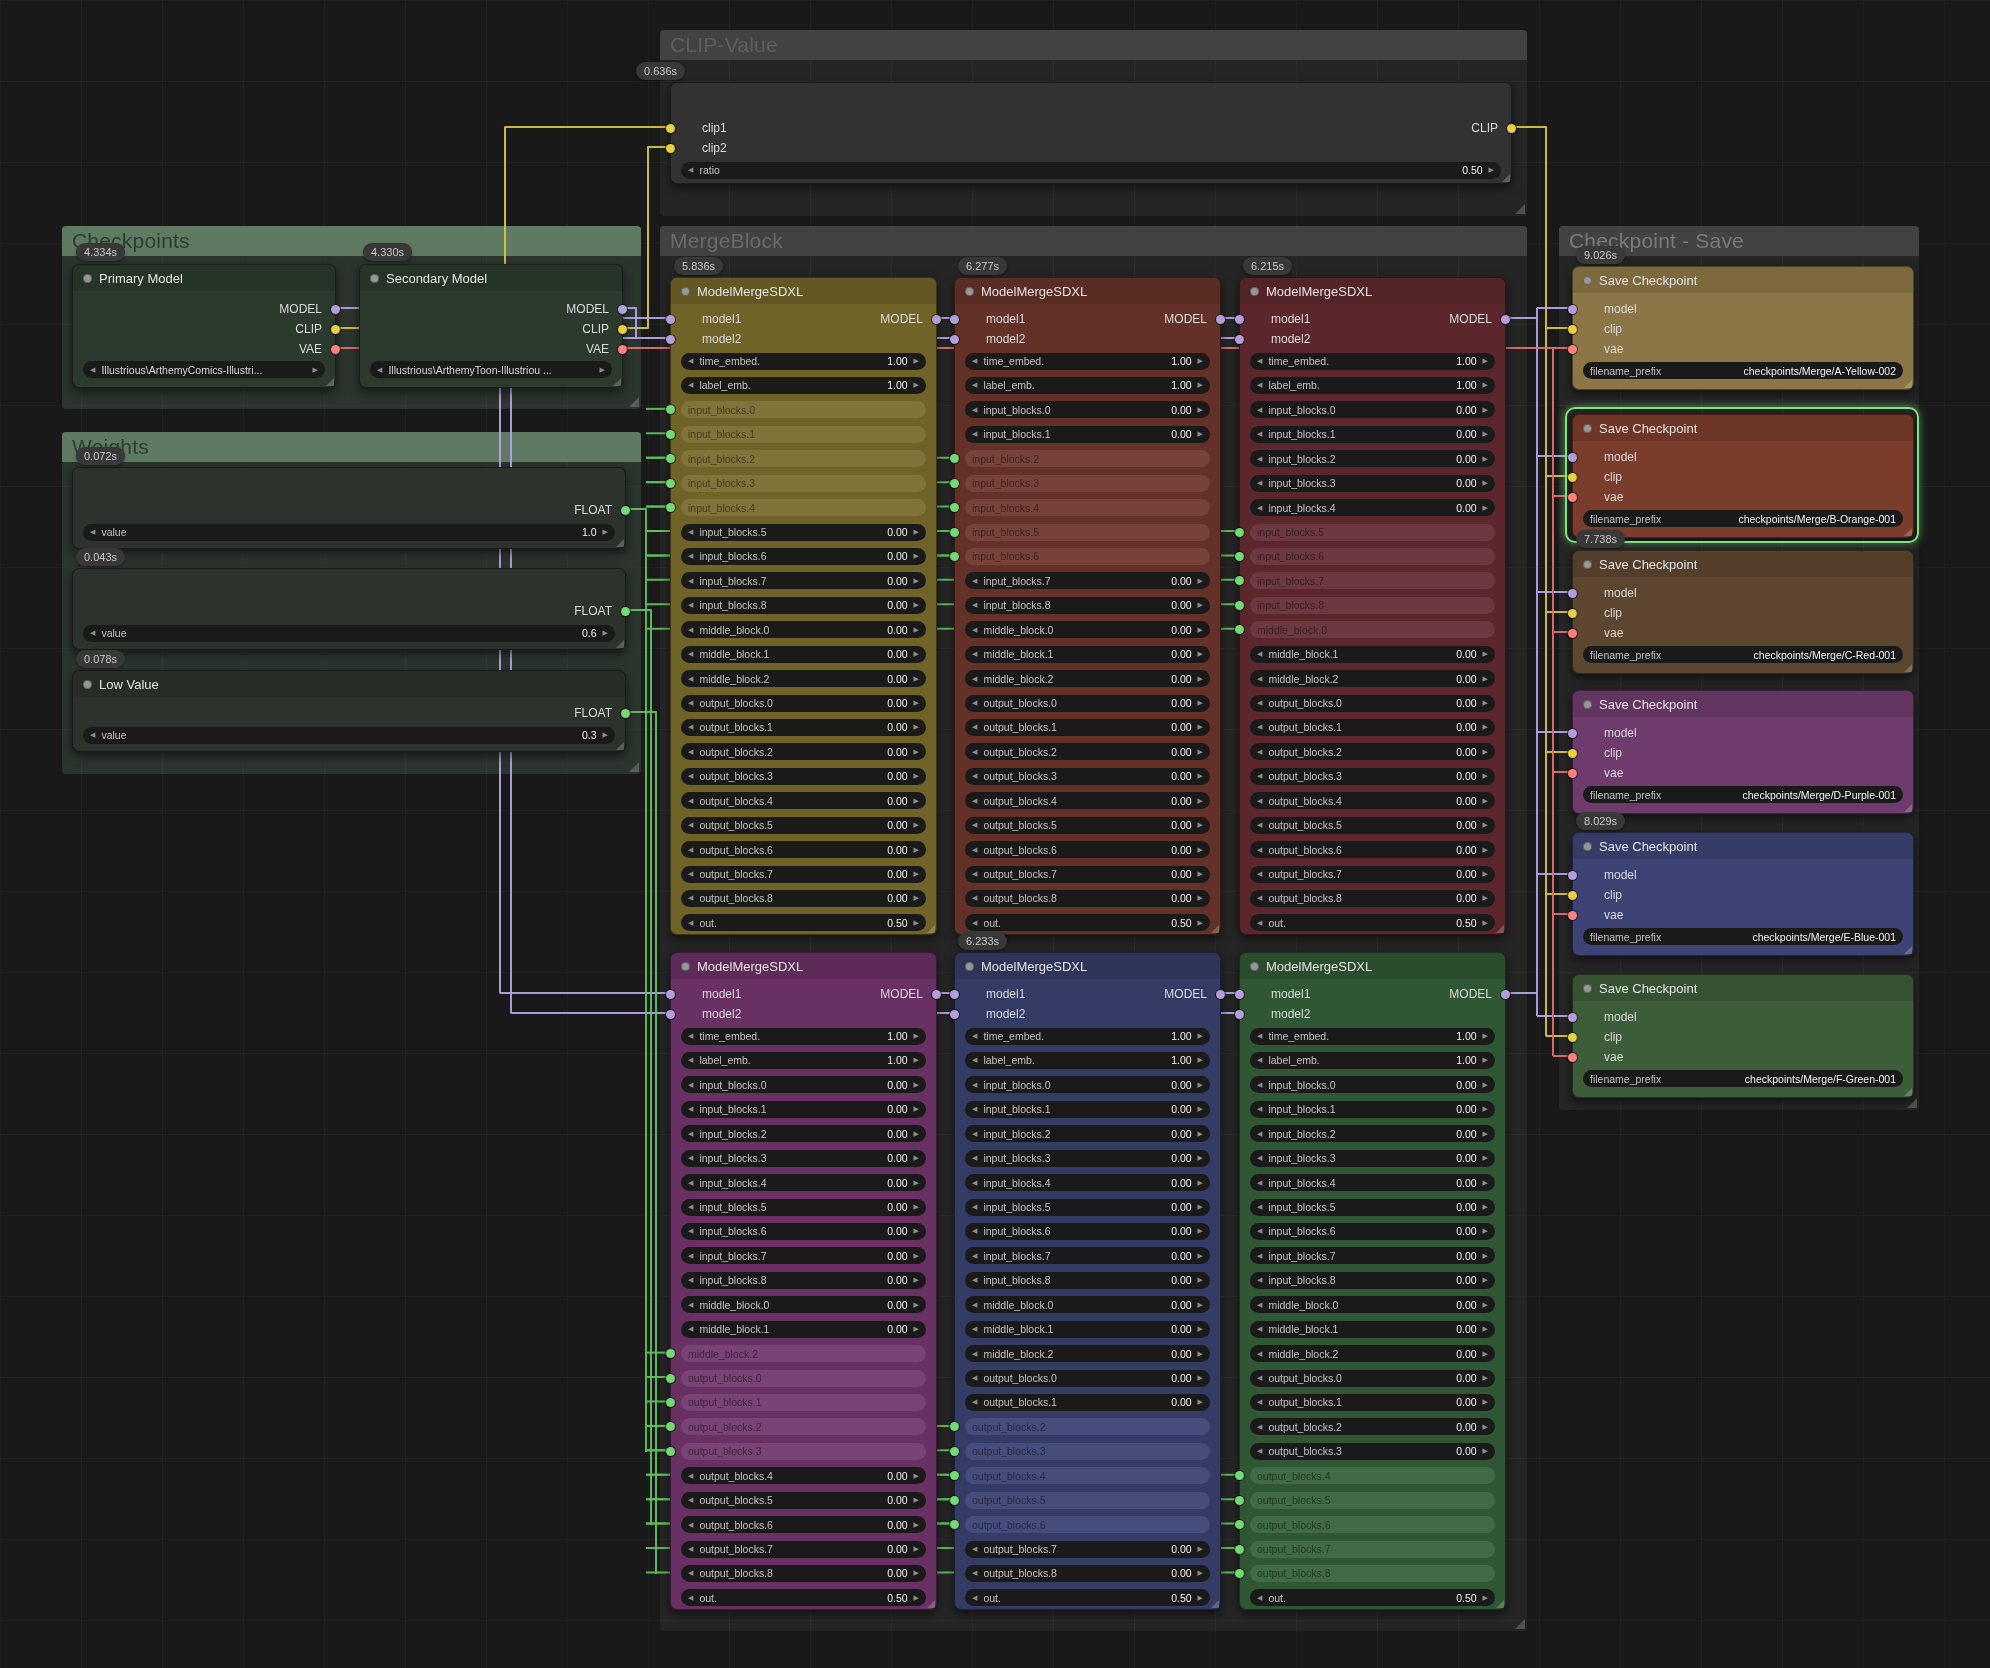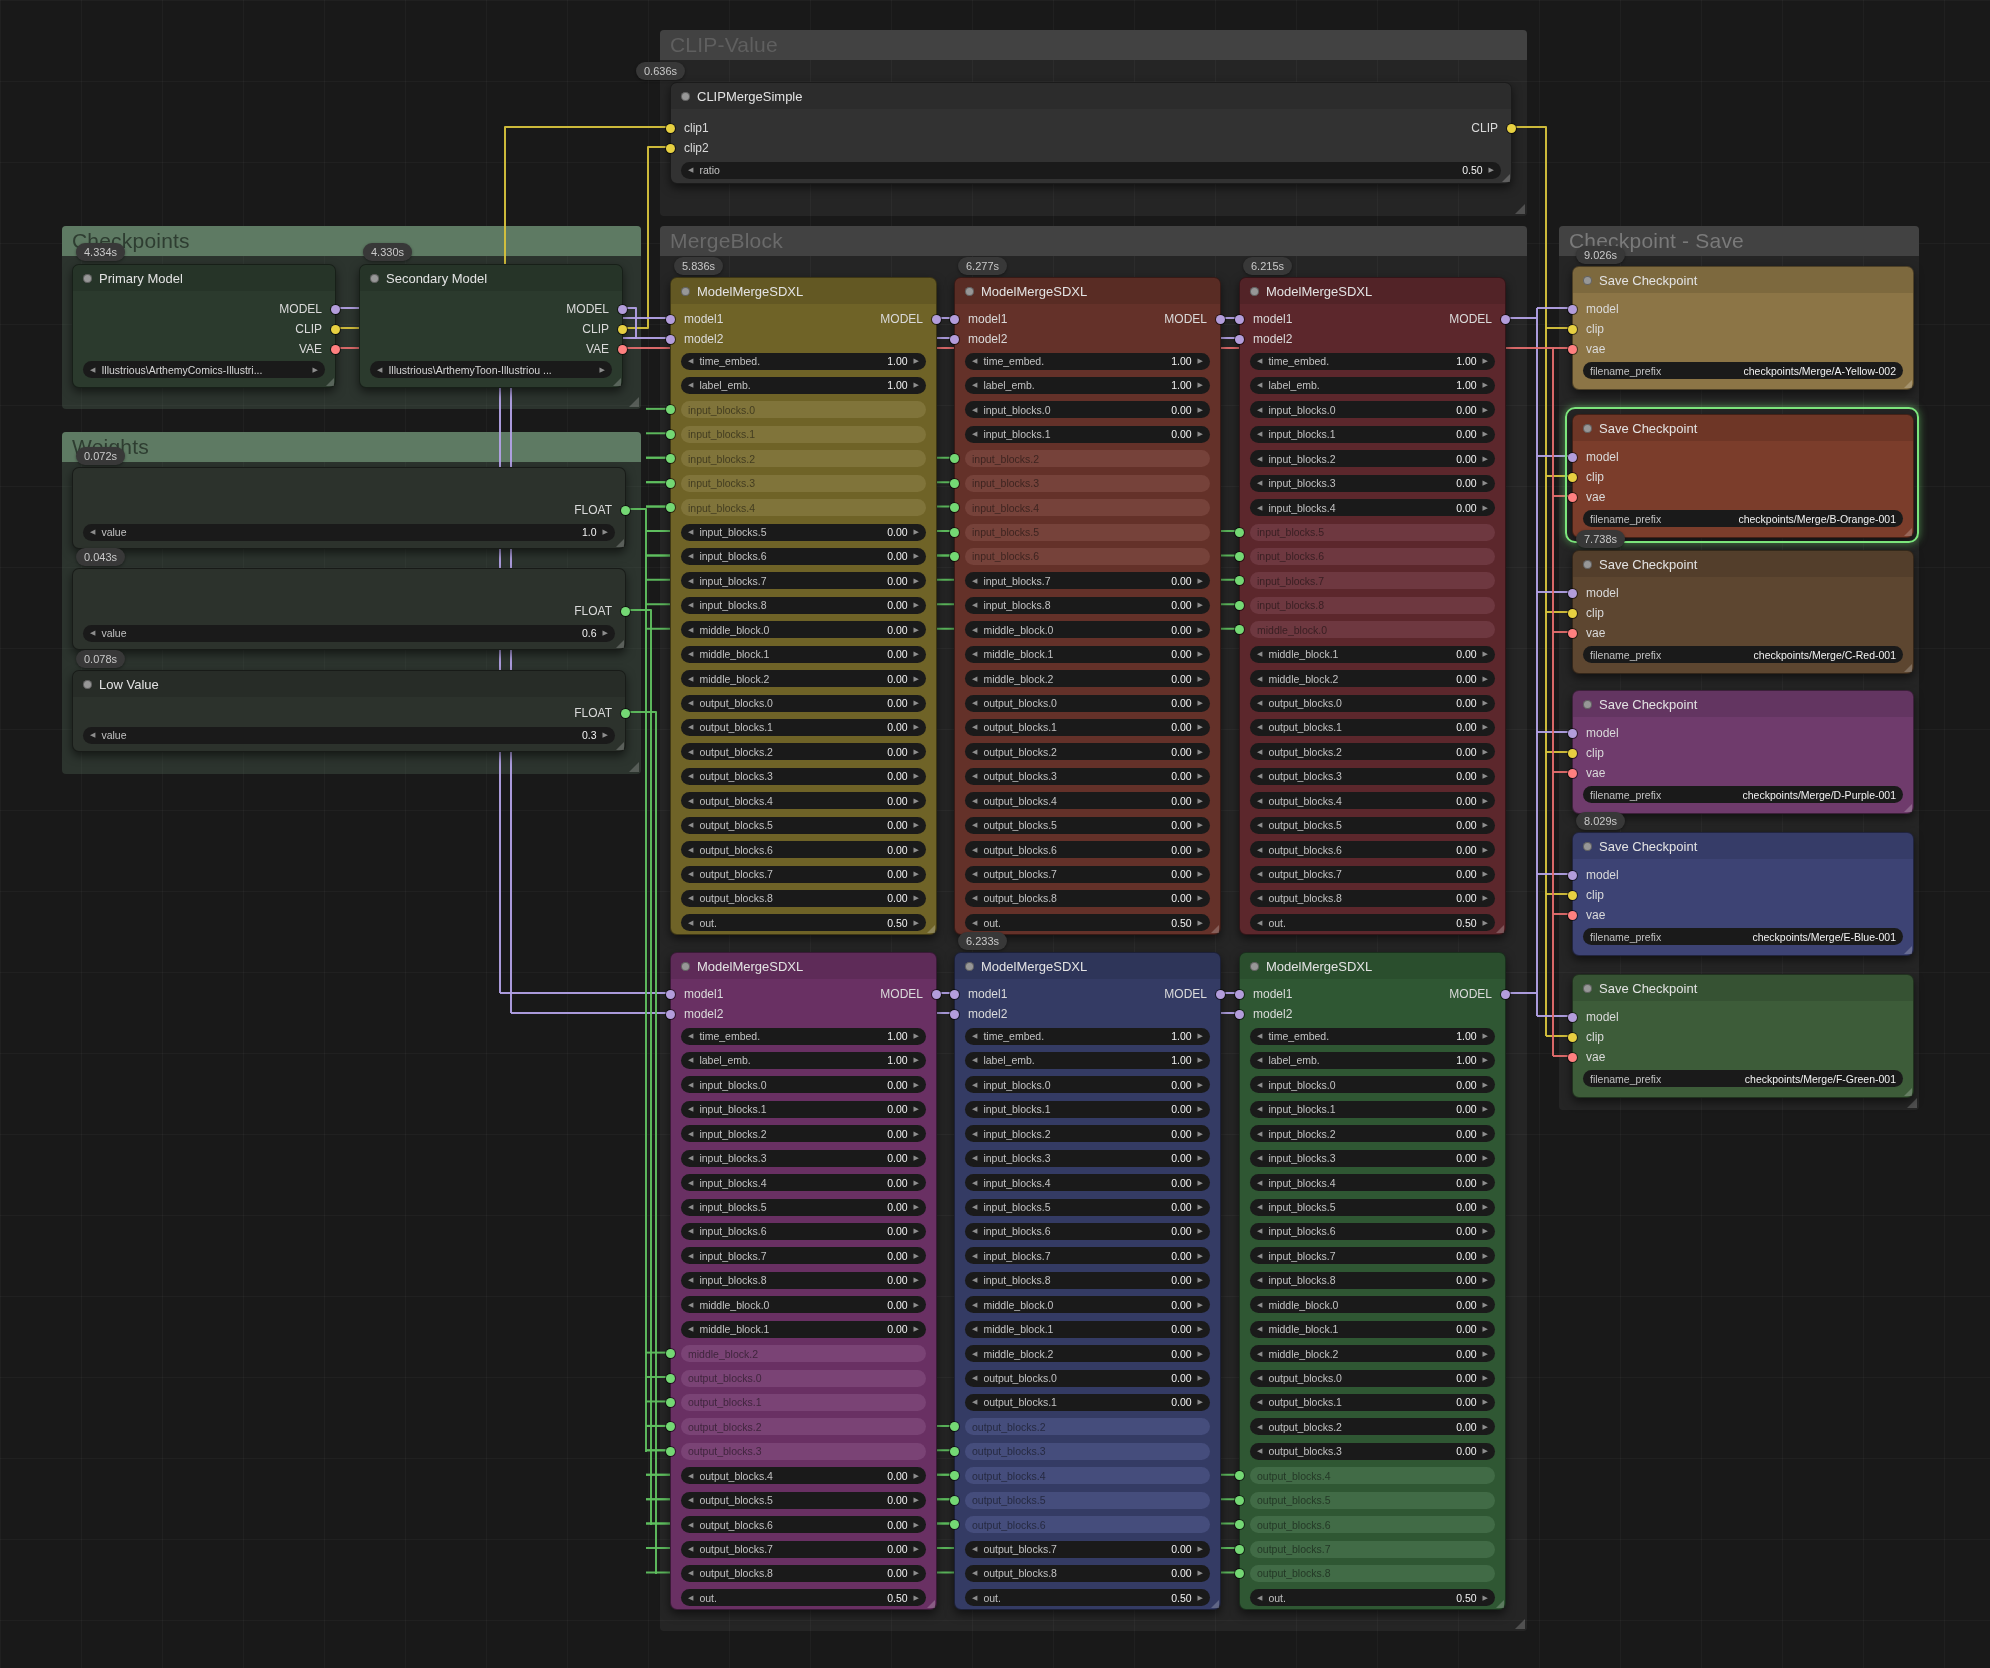--- a/index.html
+++ b/index.html
@@ -20,21 +20,21 @@
   #wires{position:absolute;left:0;top:0;z-index:2;}
   .node{position:absolute;border-radius:7px;z-index:3;
     box-shadow:0 4px 10px rgba(0,0,0,0.55);border:1px solid rgba(0,0,0,0.45);}
   .nresize{position:absolute;right:1px;bottom:1px;width:0;height:0;
     border-left:8px solid transparent;border-bottom:8px solid rgba(255,255,255,0.22);}
   .ntitle{position:absolute;left:0;top:0;right:0;height:26px;display:flex;align-items:center;gap:7px;
     padding:0 10px;font-size:13px;color:#e3e3e3;background:rgba(0,0,0,0.10);
     border-radius:7px 7px 0 0;white-space:nowrap;overflow:hidden;}
   .tdot{width:9px;height:9px;border-radius:50%;background:#979797;flex:0 0 auto;box-shadow:inset 0 0 0 1px rgba(0,0,0,0.35);}
   .dot{position:absolute;width:9px;height:9px;border-radius:50%;z-index:5;box-shadow:0 0 0 1px rgba(0,0,0,0.55);}
-  .slotlab{position:absolute;left:13px;font-size:12px;color:#dadada;white-space:nowrap;}
+  .slotlab{position:absolute;left:31px;font-size:12px;color:#dadada;white-space:nowrap;}
   .slotlab.right{left:auto;right:13px;}
   .widget{position:absolute;left:10px;right:10px;height:17px;border-radius:9px;background:#1a1a1a;
     display:flex;align-items:center;padding:0 7px;font-size:10.5px;color:#c9c9c9;gap:6px;
     white-space:nowrap;overflow:hidden;}
   .widget .arr{font-size:7px;color:#8d8d8d;flex:0 0 auto;}
   .widget .wname{overflow:hidden;text-overflow:ellipsis;color:#c2c2c2;}
   .widget .wval{margin-left:auto;color:#f2f2f2;}
   .widget .wcombo{flex:1;overflow:hidden;text-overflow:ellipsis;color:#d6d6d6;}
   .widget.conv{background:var(--conv);}
   .widget.conv .wname{color:rgba(8,8,8,0.52);}
@@ -209,24 +209,20 @@
       <div class="widget" style="top: 55.5px;">
         <span class="arr">◀</span>
         <span class="wname">value</span>
         <span class="wval">0.3</span>
         <span class="arr">▶</span>
       </div>
     </div>
     <div class="badge" style="left: 76px; top: 650px;">0.078s</div>
     <div class="node" style="left: 670px; top: 82px; width: 840px; height: 100px; background: rgb(50, 50, 50);">
       <div class="nresize"></div>
-      <div class="ntitle">
-        <div class="tdot"></div>
-        <span>CLIPMergeSimple</span>
-      </div>
       <div class="dot" style="background: rgb(231, 208, 65); top: 40.5px; left: -5px;"></div>
       <div class="slotlab" style="top: 38px;">clip1</div>
       <div class="dot" style="background: rgb(231, 208, 65); top: 60.5px; left: -5px;"></div>
       <div class="slotlab" style="top: 58px;">clip2</div>
       <div class="slotlab right" style="top: 38px;">CLIP</div>
       <div class="dot" style="background: rgb(231, 208, 65); top: 40.5px; right: -5px;"></div>
       <div class="widget" style="top: 78.5px;">
         <span class="arr">◀</span>
         <span class="wname">ratio</span>
         <span class="wval">0.50</span>

